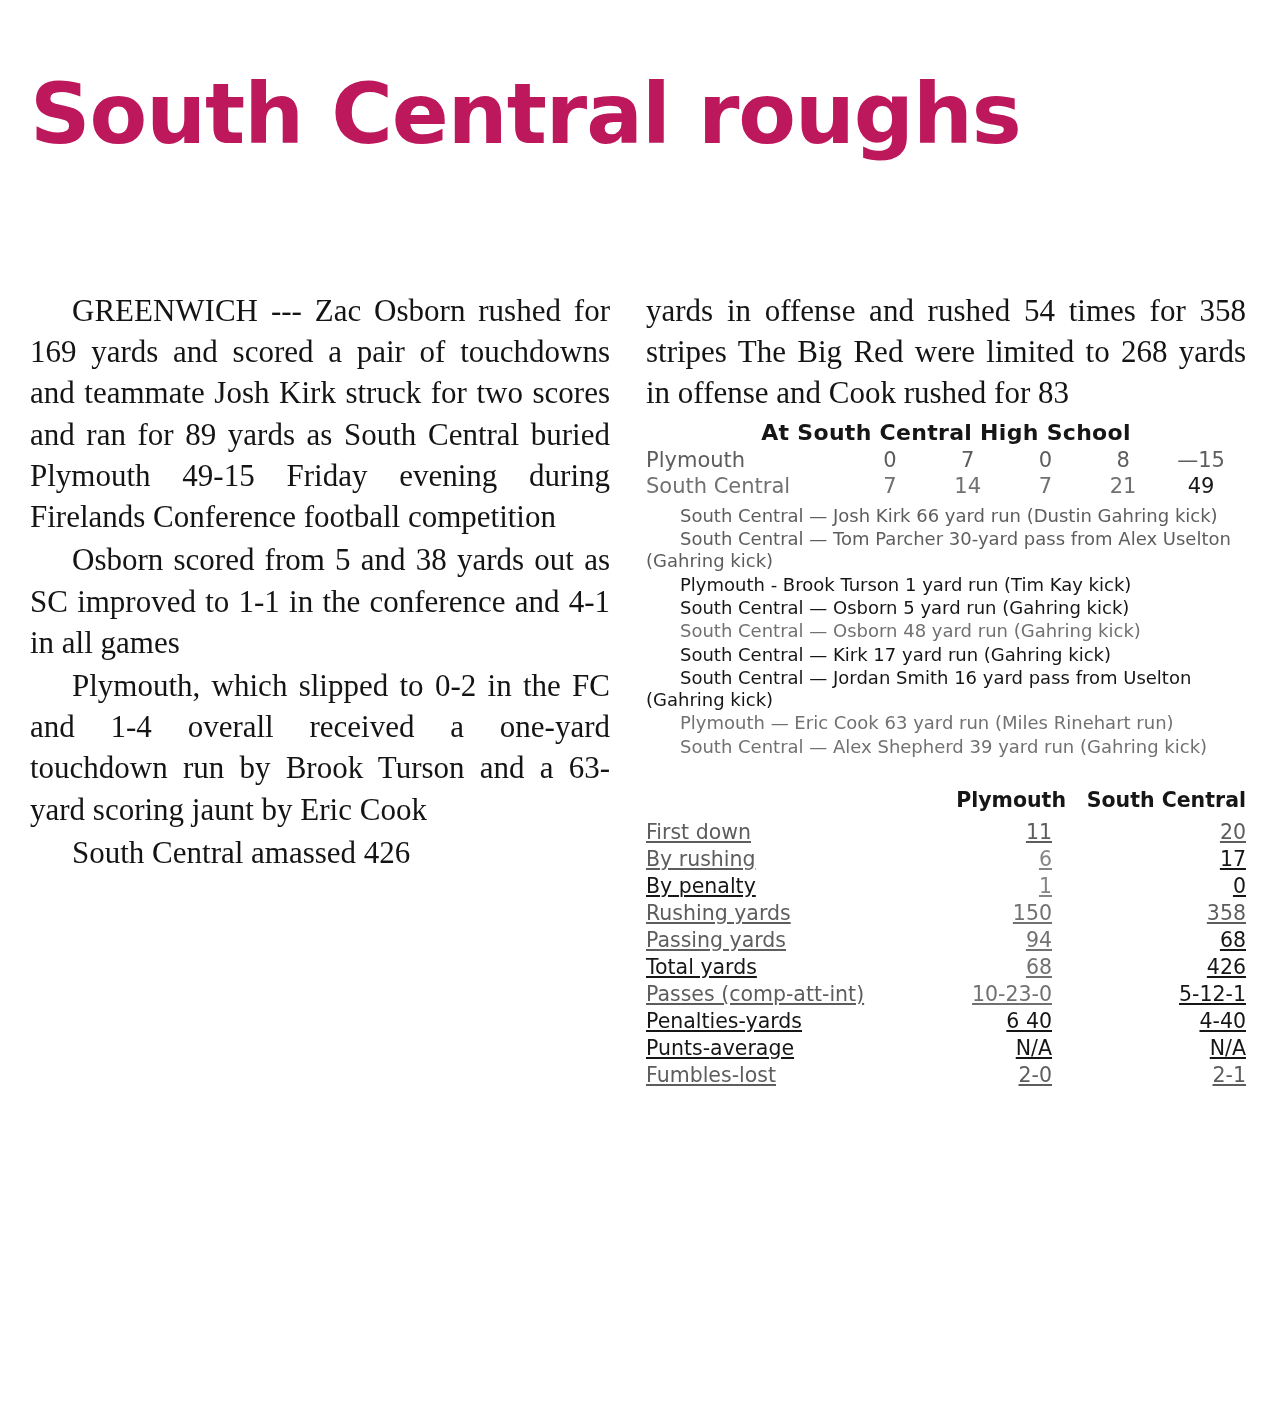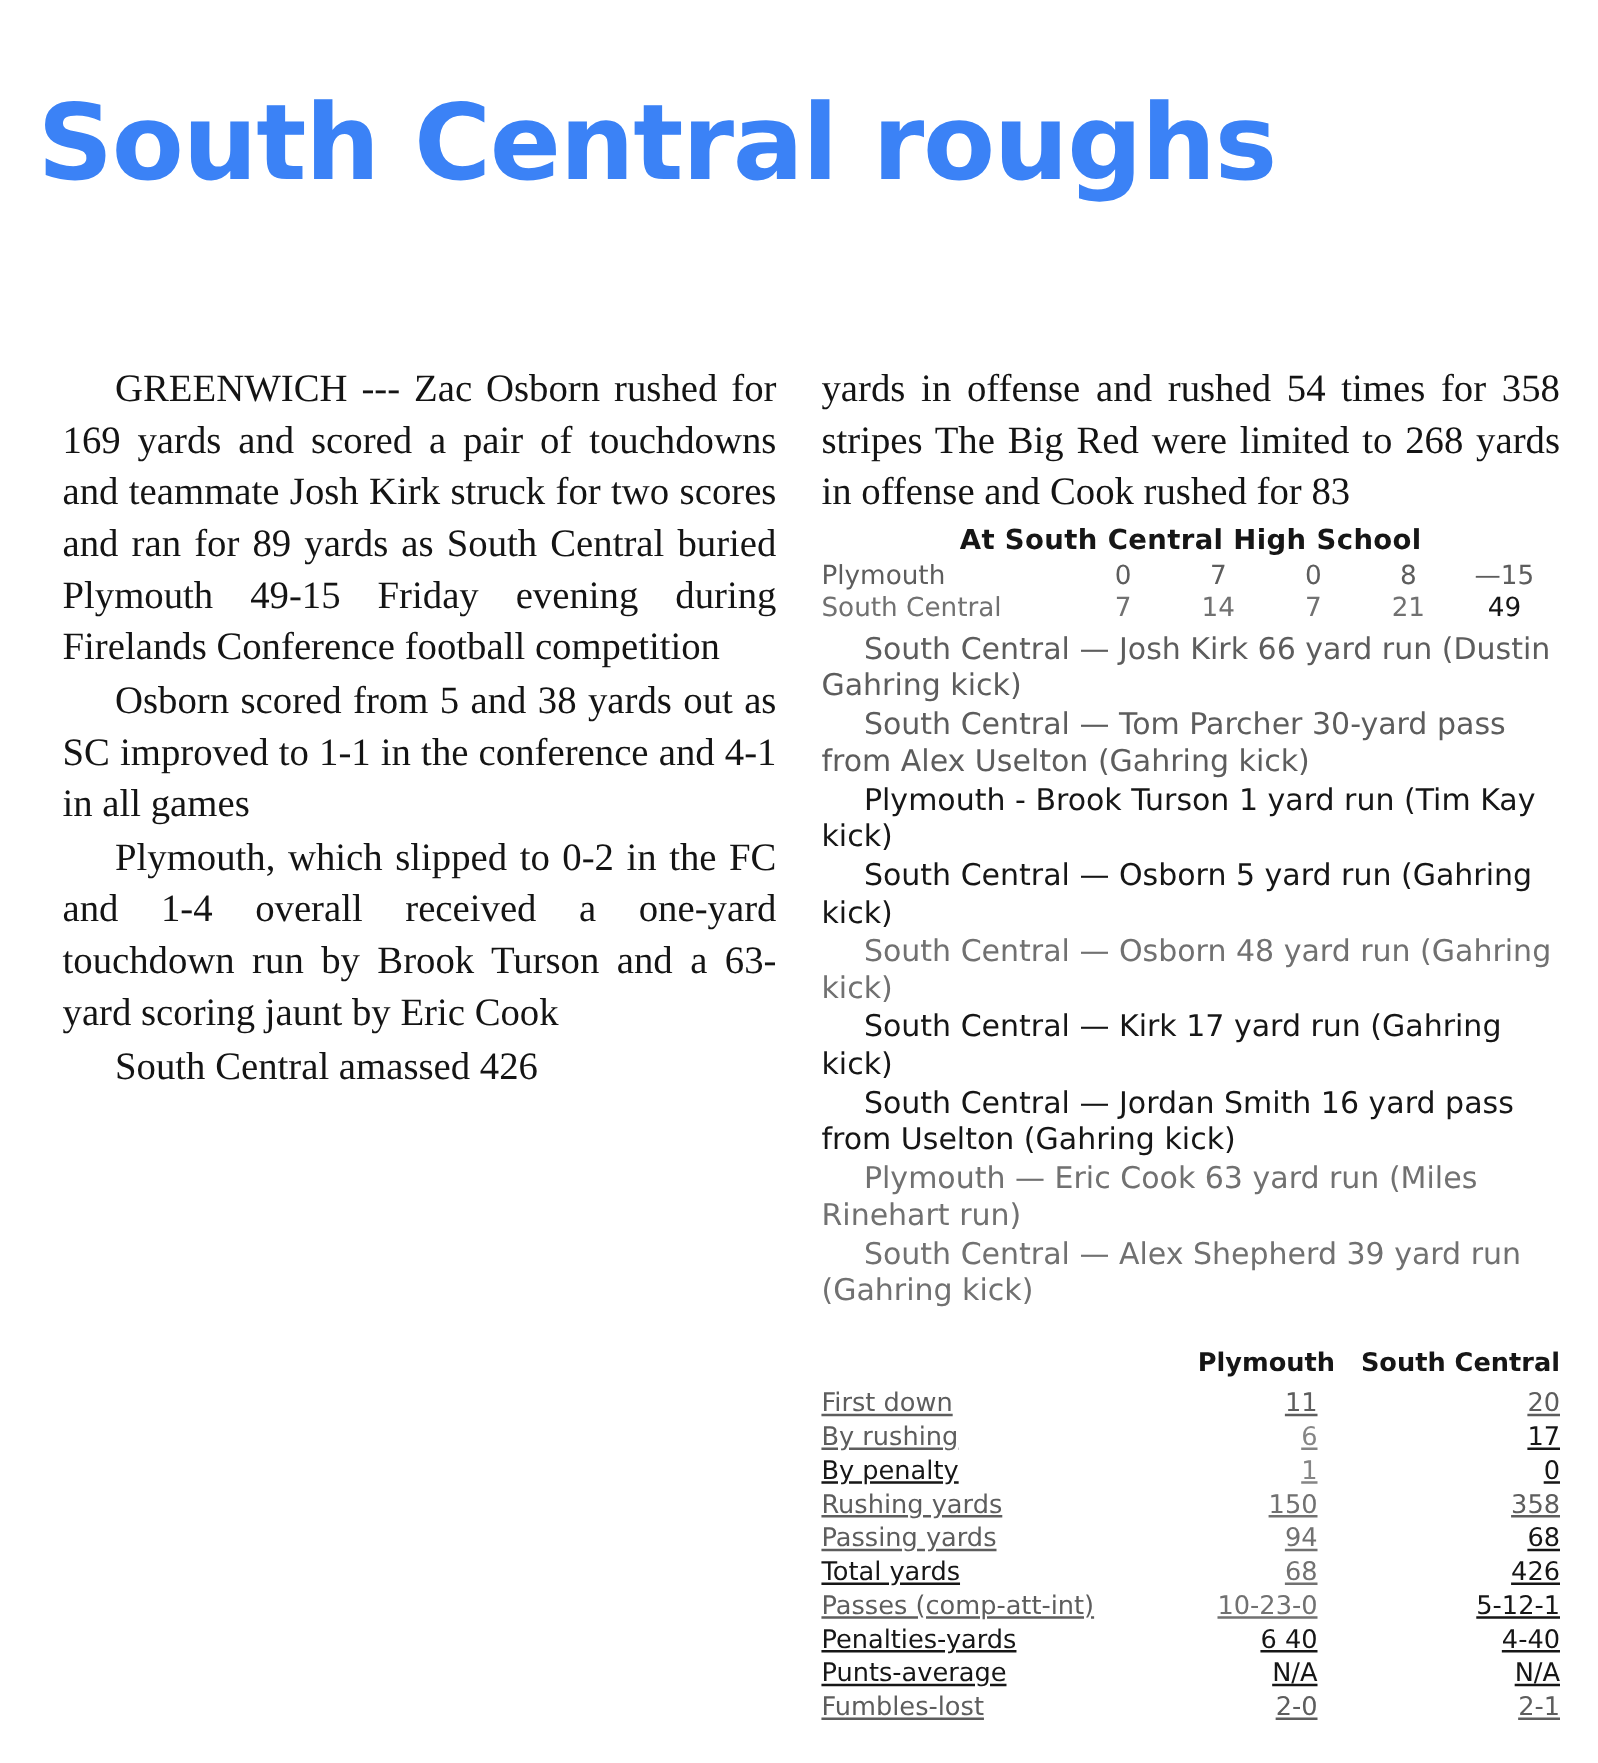--- a/index.html
+++ b/index.html
@@ -27,36 +27,35 @@
   .headline {
     position: absolute;
     top: 18px;
     left: 30px;
     width: 1210px;
     font-family: "DejaVu Sans", sans-serif;
     font-weight: bold;
     font-size: 84px;
     line-height: 0.96;
     letter-spacing: -1px;
-    color: #3b82f6;
+    color: #be185d;
   }
   .headline .l2 { display: block; }
 
   
   .columns {
     position: absolute;
     top: 290px;
     left: 30px;
     width: 1218px;
     display: flex;
     gap: 36px;
   }
   .col-left {
     width: 580px;
-    margin-left: 20px;
   }
   .col-right {
     width: 600px;
   }
 
   .body-p {
     font-family: "Liberation Serif", serif;
     font-size: 31px;
     line-height: 1.33;
     text-align: justify;
@@ -89,21 +88,21 @@
     padding: 1px 0;
     white-space: nowrap;
   }
   .linescore td.team { text-align: left; width: 210px; }
   .linescore td.q { text-align: center; width: 82px; }
   .linescore td.tot { text-align: center; width: 80px; padding-right: 6px; }
 
   .scoring-list {
     margin: 6px 0 0 0;
     font-family: "DejaVu Sans", sans-serif;
-    font-size: 24px;
+    font-size: 18px;
     line-height: 1.24;
   }
   .scoring-item {
     margin: 0 0 1px 0;
     text-indent: 34px;
   }
 
   
   .stats {
     margin-top: 30px;

